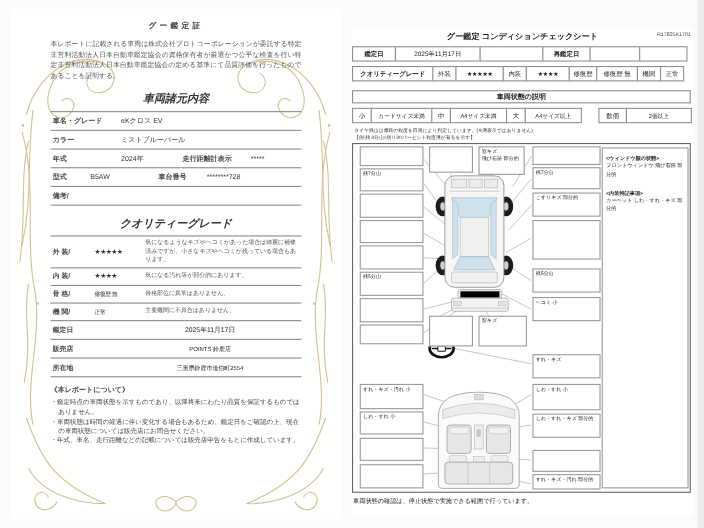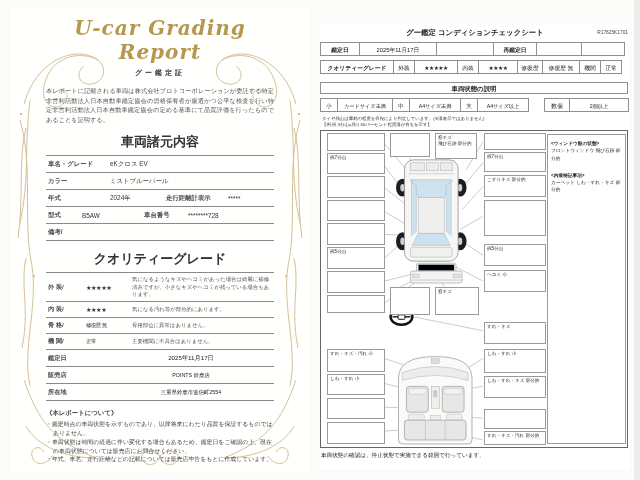--- a/index.html
+++ b/index.html
@@ -6,21 +6,21 @@
   body{width:640px;height:480px;background:#fbfbfa;font-family:"Liberation Sans","DejaVu Sans",sans-serif;position:relative;overflow:hidden;color:#222;}
   .edge{position:absolute;right:0;top:0;width:6px;height:100%;background:#ececea;}
   
   .page-left{position:absolute;left:10px;top:8px;width:300px;height:464px;background:#fffffe;}
   .ornaments{position:absolute;left:0;top:0;width:300px;height:464px;}
   .lp-content{position:absolute;left:36px;right:36px;top:6px;z-index:2;}
   .badge-wrap{text-align:center;}
   .lp-title{text-align:center;font-family:"DejaVu Serif",serif;font-style:italic;font-weight:bold;font-size:20px;color:#b6974e;margin-top:2px;letter-spacing:1px;}
   .lp-subtitle{text-align:center;font-size:7px;font-weight:bold;color:#3a3a3a;letter-spacing:3px;margin-top:4px;}
   .lp-intro{font-size:6.2px;color:#555;line-height:1.55;margin-top:8px;text-align:justify;}
-  .sec-title{text-align:center;font-size:13px;font-weight:bold;color:#333;margin:9px 0 4px;}
+  .sec-title{text-align:center;font-size:10px;font-weight:bold;color:#333;margin:9px 0 4px;font-style:italic;}
   .spec-row{display:flex;align-items:center;border-bottom:1px solid #8a8a8a;padding:3.5px 2px;font-size:6.4px;color:#333;}
   .spec-row .lab{width:62px;font-weight:bold;color:#4a4a4a;flex:none;}
   .spec-row .lab2{width:62px;font-weight:bold;color:#4a4a4a;flex:none;}
   .spec-row .val{flex:1;}
   .grade-row{display:flex;border-bottom:1px solid #8a8a8a;padding:3px 2px;font-size:6.2px;color:#333;align-items:center;}
   .grade-row .glab{width:38px;font-weight:bold;color:#4a4a4a;flex:none;}
   .grade-row .gval{width:46px;flex:none;letter-spacing:-0.5px;}
   .grade-row .gdesc{flex:1;font-size:5.4px;line-height:1.35;color:#555;}
   .info-row{display:flex;border-bottom:1px solid #8a8a8a;padding:3.5px 2px;font-size:6.2px;align-items:center;}
   .info-row .lab{width:62px;font-weight:bold;color:#4a4a4a;flex:none;}
@@ -65,21 +65,20 @@
       <path d="M42,448 C36,458 24,458 22,448 C20,440 30,436 34,444"></path>
       <path d="M12,340 C20,300 10,280 16,250"></path>
     </g>
     <use href="#cornTL" transform="translate(300,0) scale(-1,1)"></use>
     <g stroke="#d3c196" fill="none" stroke-width="1">
       <path d="M150,448 C140,438 126,446 134,454 C140,460 150,454 150,448 C150,454 160,460 166,454 C174,446 160,438 150,448"></path>
     </g>
   </svg>
 
   <div class="lp-content">
-    <div class="lp-title">U-car Grading Report</div>
     <div class="lp-subtitle">グー鑑定証</div>
     <div class="lp-intro">本レポートに記載される車両は株式会社プロトコーポレーションが委託する特定非営利活動法人日本自動車鑑定協会の資格保有者が厳選かつ公平な検査を行い特定非営利活動法人日本自動車鑑定協会の定める基準にて品質評価を行ったものであることを証明する。</div>
 
     <div class="sec-title">車両諸元内容</div>
     <div>
       <div class="spec-row" style="border-top:1px solid #8a8a8a;">
         <span class="lab">車名・グレード</span>
         <span class="val">eKクロス EV</span>
       </div>
       <div class="spec-row">

